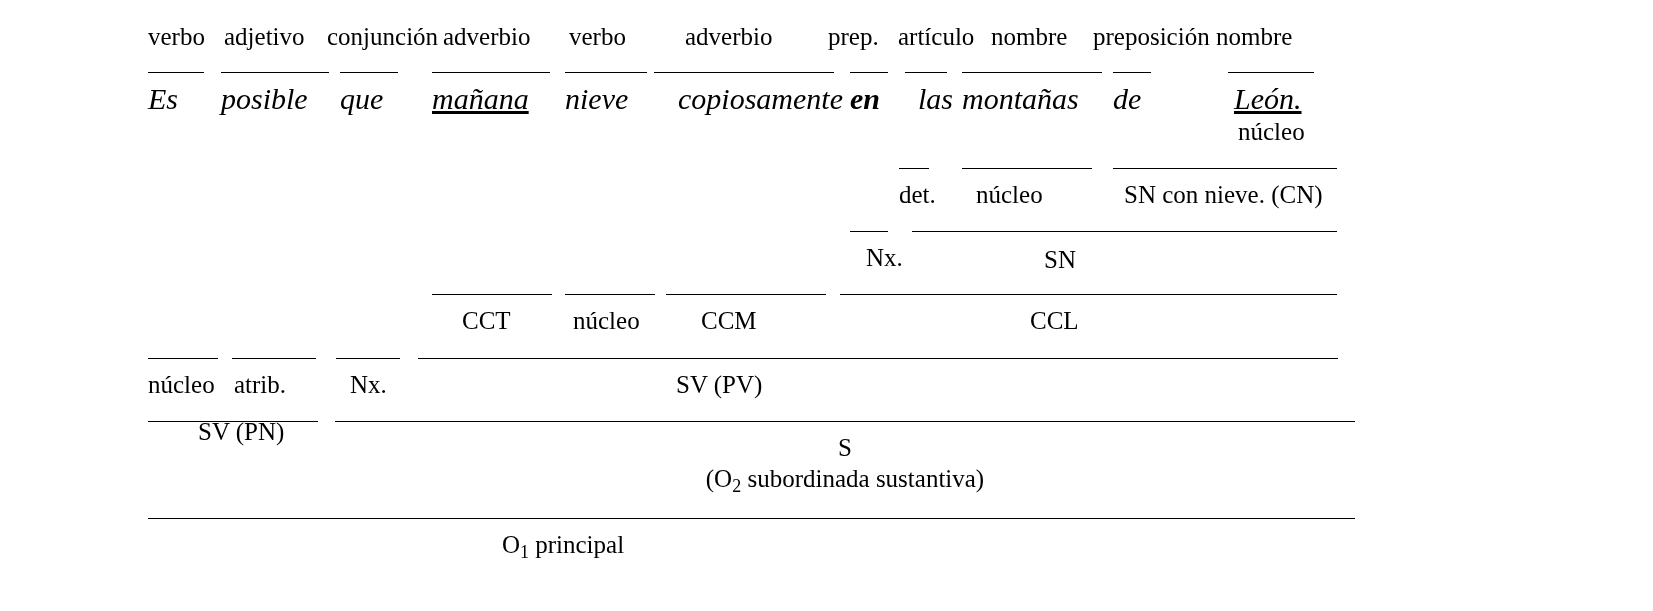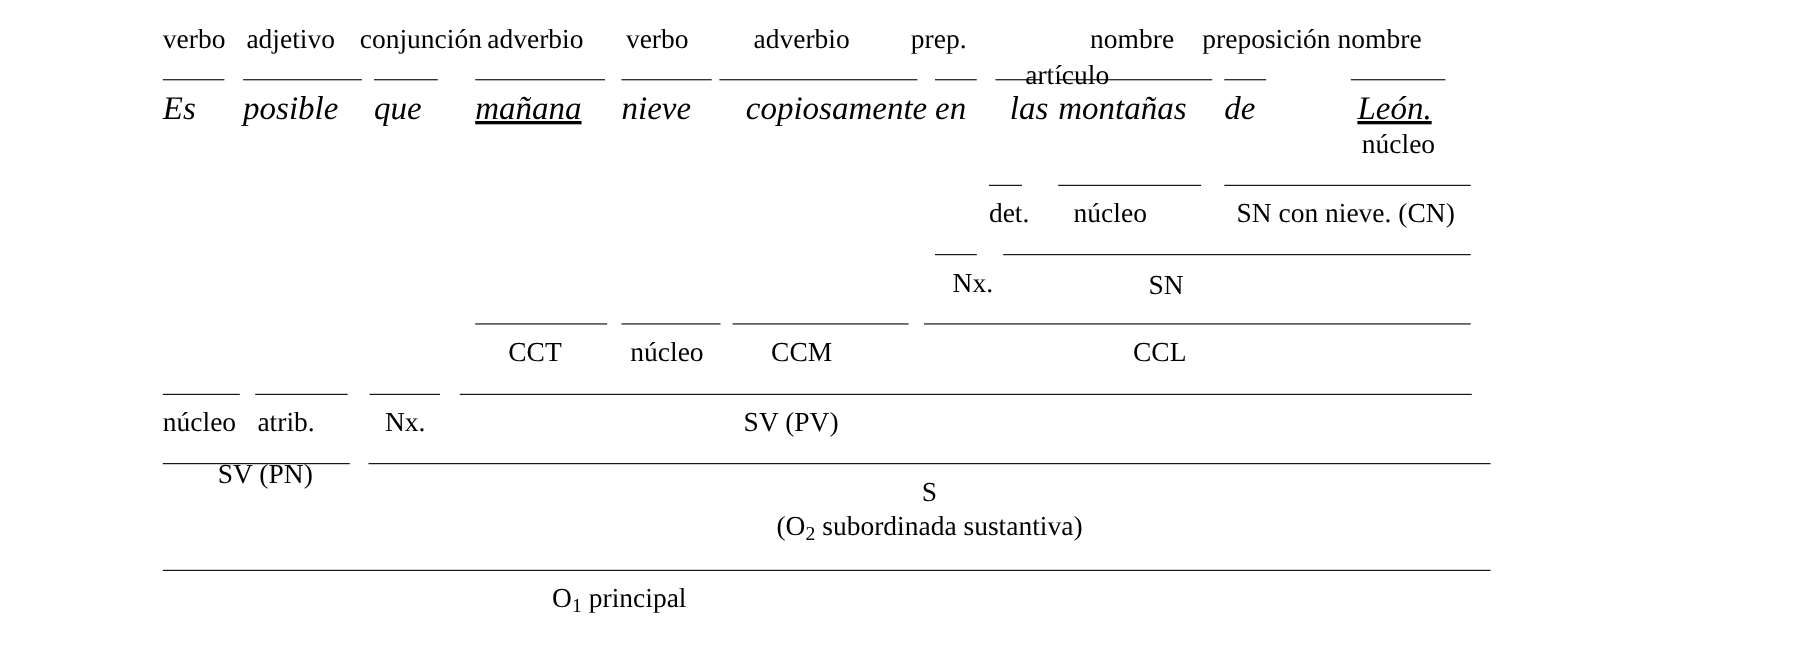--- a/index.html
+++ b/index.html
@@ -51,21 +51,21 @@
 
 <div id="canvas">
 
   <div class="lbl" style="left:148px;  top:24px;">verbo</div>
   <div class="lbl" style="left:224px;  top:24px;">adjetivo</div>
   <div class="lbl" style="left:327px;  top:24px;">conjunción</div>
   <div class="lbl" style="left:443px;  top:24px;">adverbio</div>
   <div class="lbl" style="left:569px;  top:24px;">verbo</div>
   <div class="lbl" style="left:685px;  top:24px;">adverbio</div>
   <div class="lbl" style="left:828px;  top:24px;">prep.</div>
-  <div class="lbl" style="left:932px;  top:24px;margin-top:32px;">artículo</div>
+  <div class="lbl" style="left:898px;  top:24px;">artículo</div>
   <div class="lbl" style="left:991px;  top:24px;">nombre</div>
   <div class="lbl" style="left:1093px; top:24px;">preposición</div>
   <div class="lbl" style="left:1216px; top:24px;">nombre</div>
 
   <div class="rule" style="left:148px;  top:72px; width:56px;"></div>
   <div class="rule" style="left:221px;  top:72px; width:108px;"></div>
   <div class="rule" style="left:340px;  top:72px; width:58px;"></div>
   <div class="rule" style="left:432px;  top:72px; width:118px;"></div>
   <div class="rule" style="left:565px;  top:72px; width:82px;"></div>
   <div class="rule" style="left:654px;  top:72px; width:180px;"></div>
@@ -74,21 +74,21 @@
   <div class="rule" style="left:962px;  top:72px; width:140px;"></div>
   <div class="rule" style="left:1113px; top:72px; width:38px;"></div>
   <div class="rule" style="left:1228px; top:72px; width:86px;"></div>
 
   <div class="word" style="left:148px;  top:84px;text-align:center;">Es</div>
   <div class="word" style="left:221px;  top:84px;">posible</div>
   <div class="word" style="left:340px;  top:84px;">que</div>
   <div class="word" style="left:432px;  top:84px;text-decoration:underline;">mañana</div>
   <div class="word" style="left:565px;  top:84px;">nieve</div>
   <div class="word" style="left:654px;  top:84px;margin-left:24px;">copiosamente</div>
-  <div class="word" style="left:850px;  top:84px;">en</div>
+  <div class="word" style="left:850px;  top:84px;font-weight:bold;">en</div>
   <div class="word" style="left:905px;  top:84px;margin-left:13px;">las</div>
   <div class="word" style="left:962px;  top:84px;">montañas</div>
   <div class="word" style="left:1113px; top:84px;">de</div>
   <div class="word" style="left:1234px; top:84px; text-decoration: underline;">León.</div>
 
   <div class="lbl" style="left:1238px; top:119px;">núcleo</div>
 
   <div class="rule" style="left:899px;  top:168px; width:30px;"></div>
   <div class="rule" style="left:962px;  top:168px; width:130px;"></div>
   <div class="rule" style="left:1113px; top:168px; width:224px;"></div>

